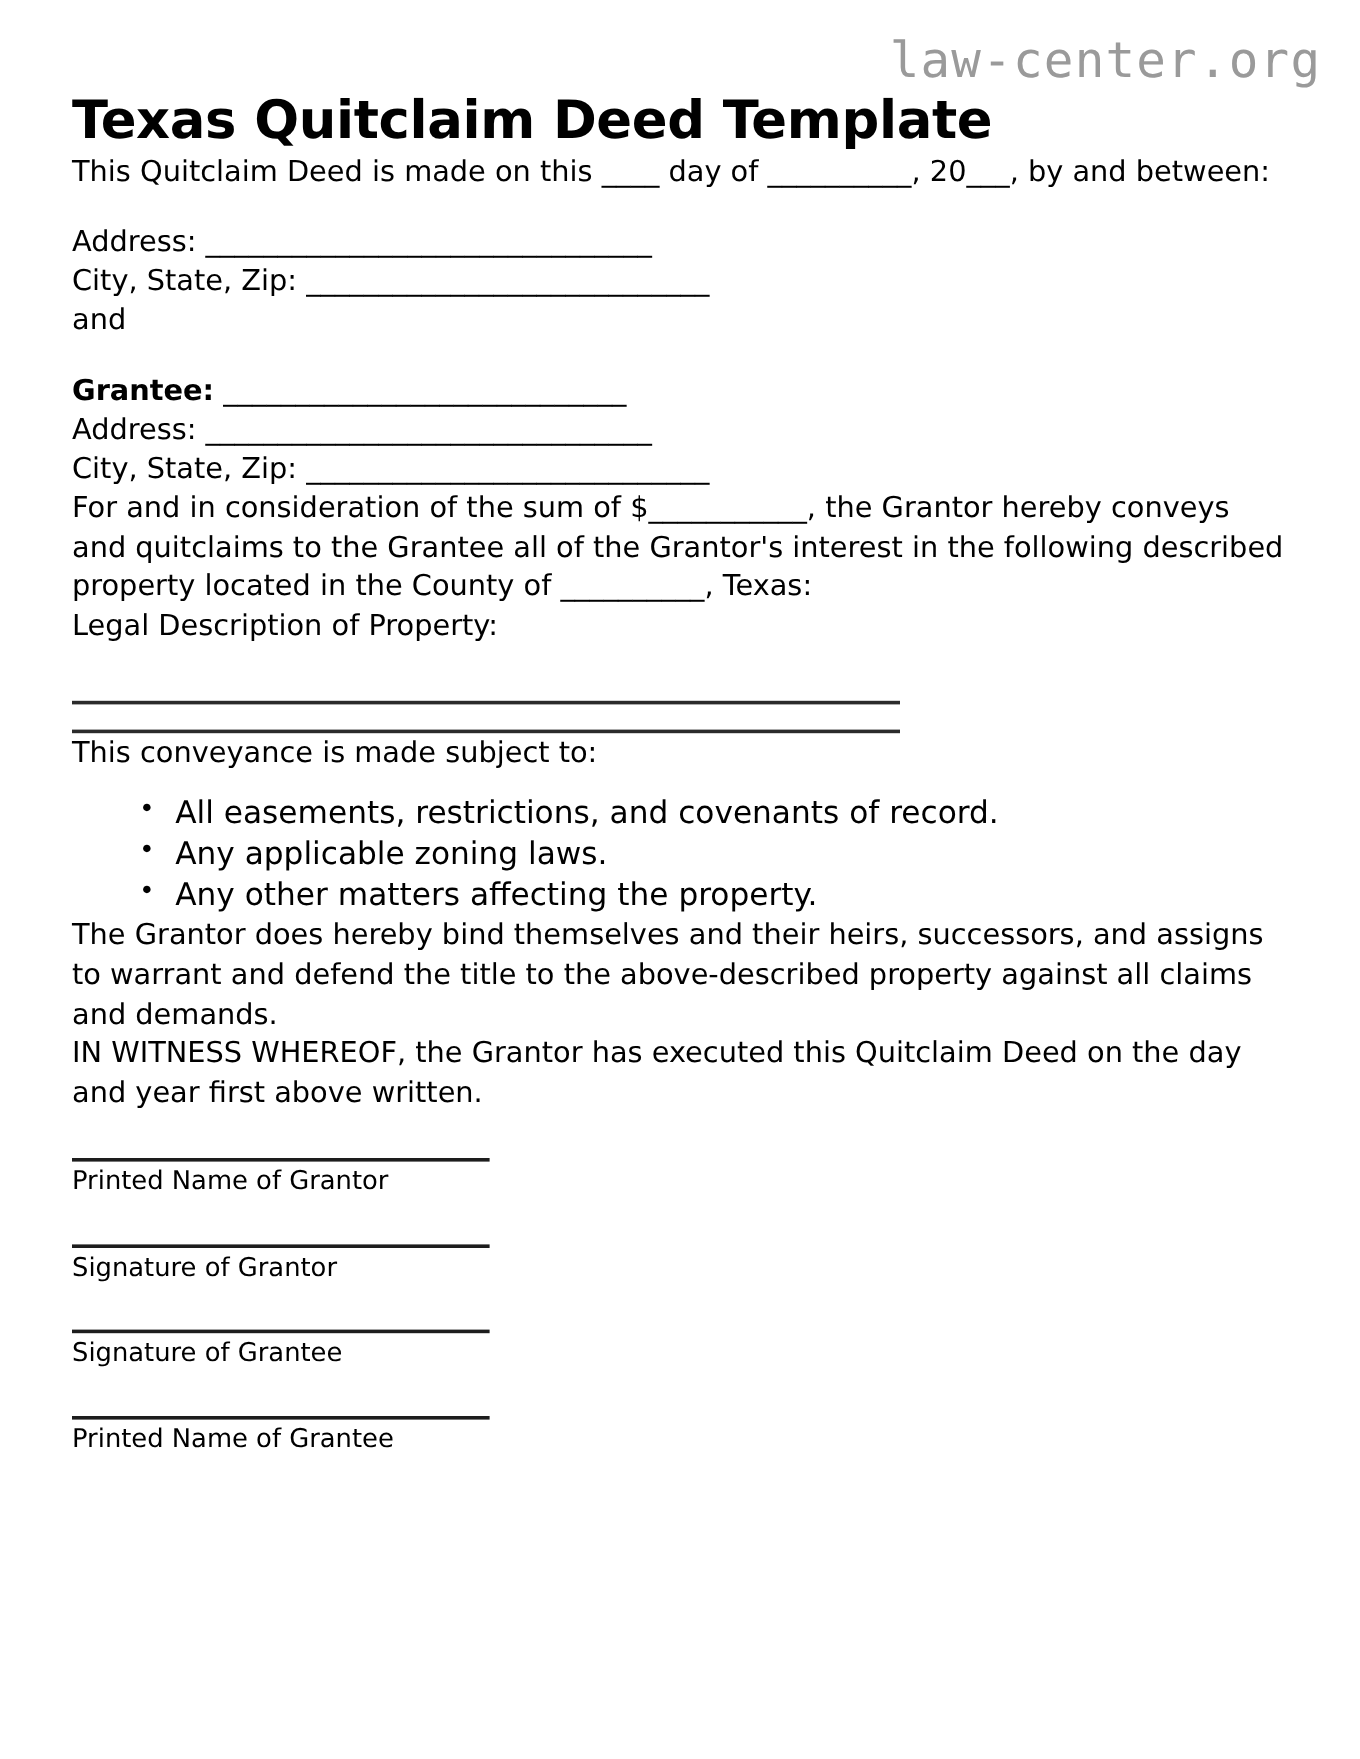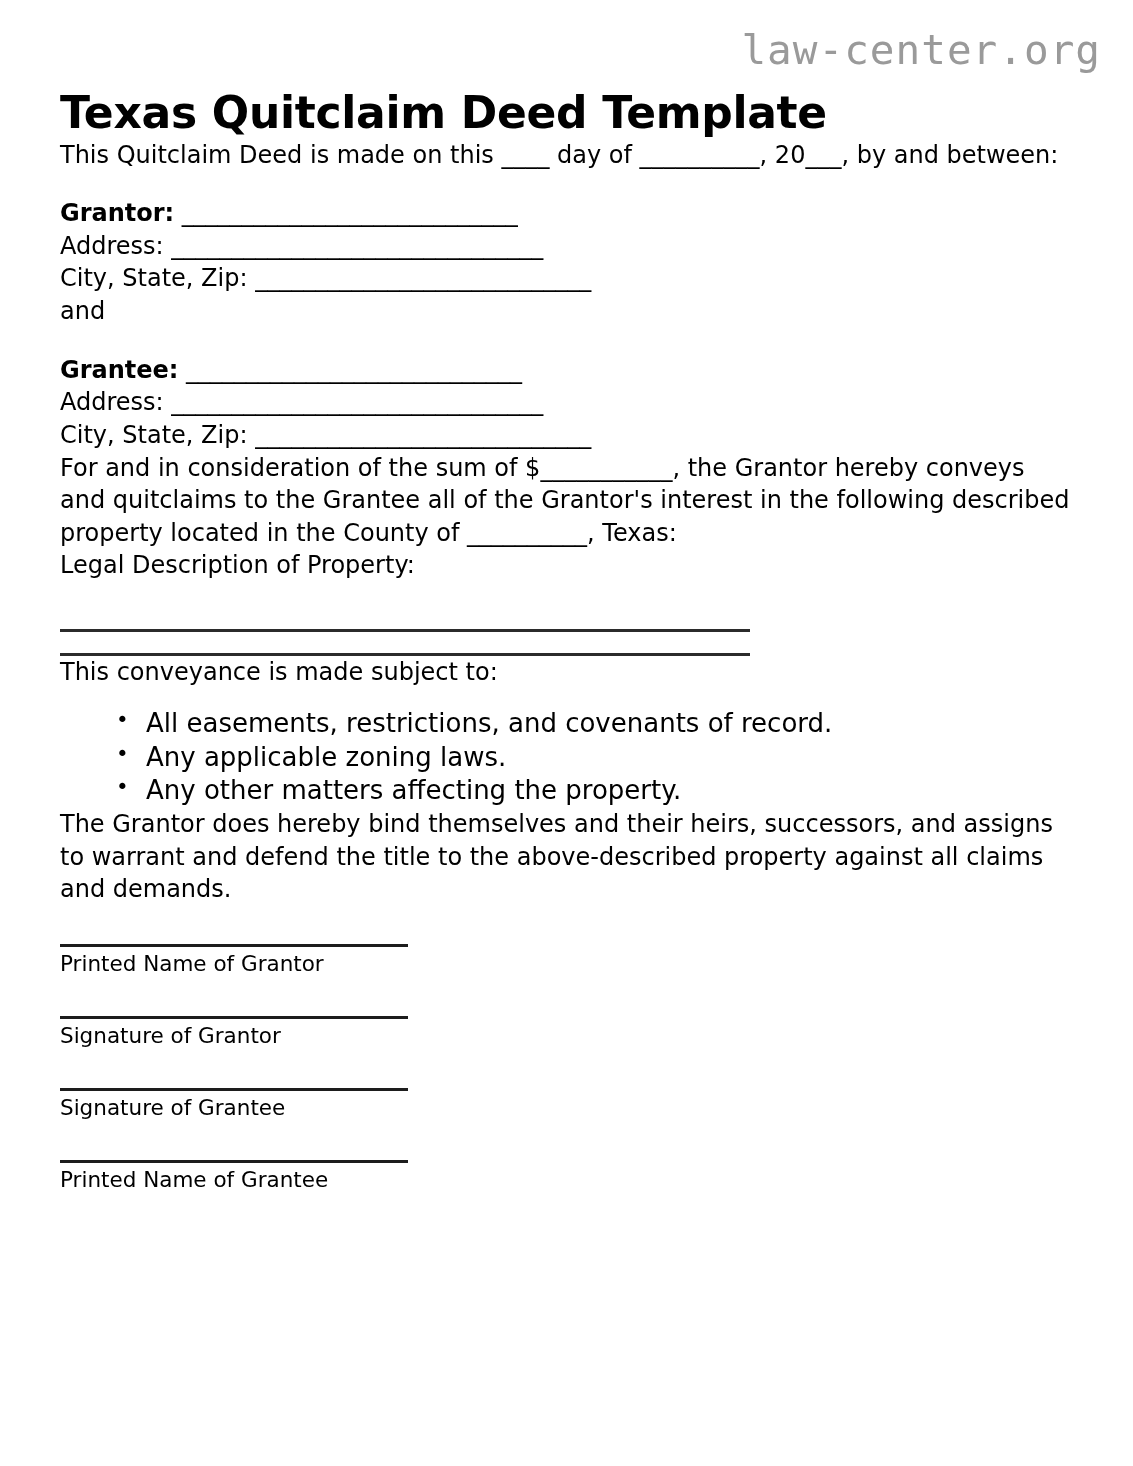--- a/index.html
+++ b/index.html
@@ -28,21 +28,21 @@
     letter-spacing: 1px;
     color: #9a9a9a;
     white-space: nowrap;
     line-height: 1;
   }
 
   
   .content {
     position: absolute;
     left: 60px;
-    top: 12px;
+    top: 0;
     width: 1013px;
   }
 
   h1.doc-title {
     font-family: "DejaVu Sans", sans-serif;
     font-size: 44px;
     font-weight: bold;
     margin: 0;
     padding: 76px 0 0 0;
     line-height: 1.15;
@@ -125,21 +125,20 @@
 
   <div class="watermark">law-center.org</div>
 
   <div class="content">
 
     <h1 class="doc-title">Texas Quitclaim Deed Template</h1>
 
     <p class="body-line gap-para">This Quitclaim Deed is made on this ____ day of __________, 20___, by and between:</p>
 
     <div class="block-lines gap-para">
-      <p class="body-line"><b class="label">Grantor:</b><span class="fill"> ____________________________</span></p>
       <p class="body-line">Address: _______________________________</p>
       <p class="body-line">City, State, Zip: ____________________________</p>
     </div>
 
     <p class="body-line gap-para">and</p>
 
     <div class="block-lines gap-para">
       <p class="body-line"><b class="label">Grantee:</b><span class="fill"> ____________________________</span></p>
       <p class="body-line">Address: _______________________________</p>
       <p class="body-line">City, State, Zip: ____________________________</p>
@@ -155,20 +154,21 @@
     <p class="body-line gap-para">This conveyance is made subject to:</p>
 
     <ul class="subject-list">
       <li>All easements, restrictions, and covenants of record.</li>
       <li>Any applicable zoning laws.</li>
       <li>Any other matters affecting the property.</li>
     </ul>
 
     <p class="body-line gap-para">The Grantor does hereby bind themselves and their heirs, successors, and assigns to warrant and defend the title to the above-described property against all claims and demands.</p>
 
+    <p class="body-line gap-para">IN WITNESS WHEREOF, the Grantor has executed this Quitclaim Deed on the day and year first above written.</p>
 
     <div class="sig-block">
       <div class="sig-rule"></div>
       <p class="sig-label">Printed Name of Grantor</p>
     </div>
 
     <div class="sig-block">
       <div class="sig-rule"></div>
       <p class="sig-label">Signature of Grantor</p>
     </div>

